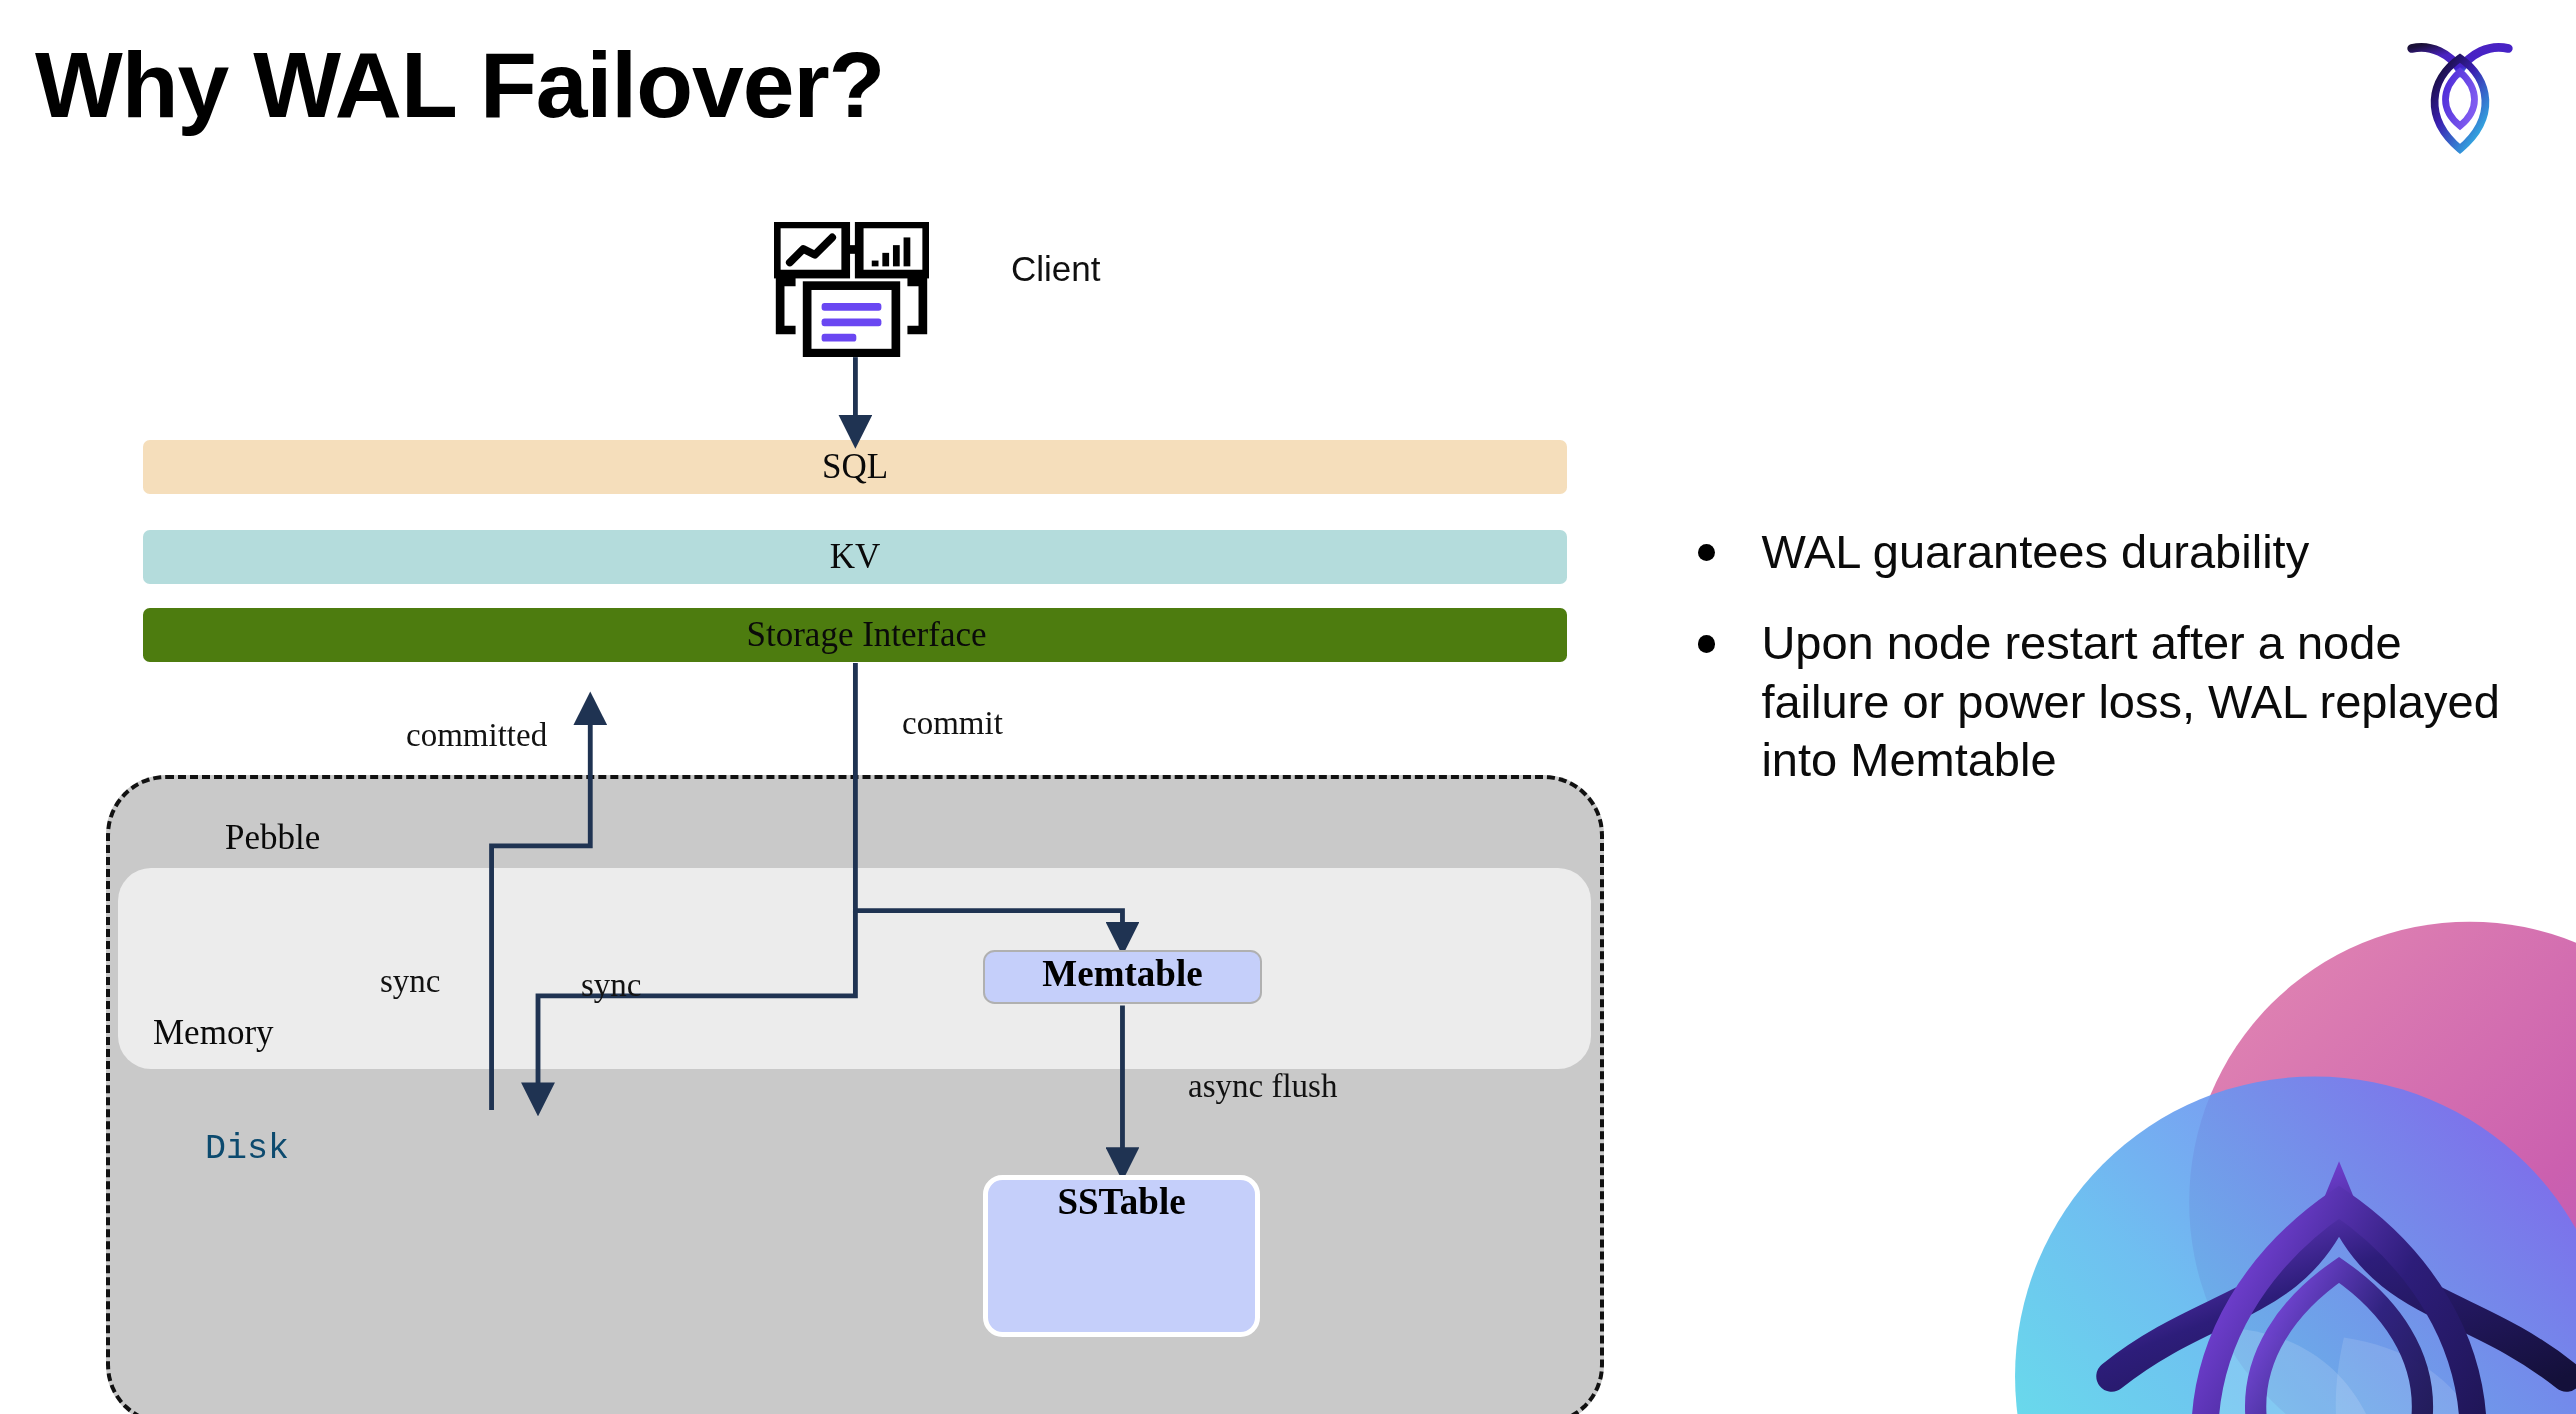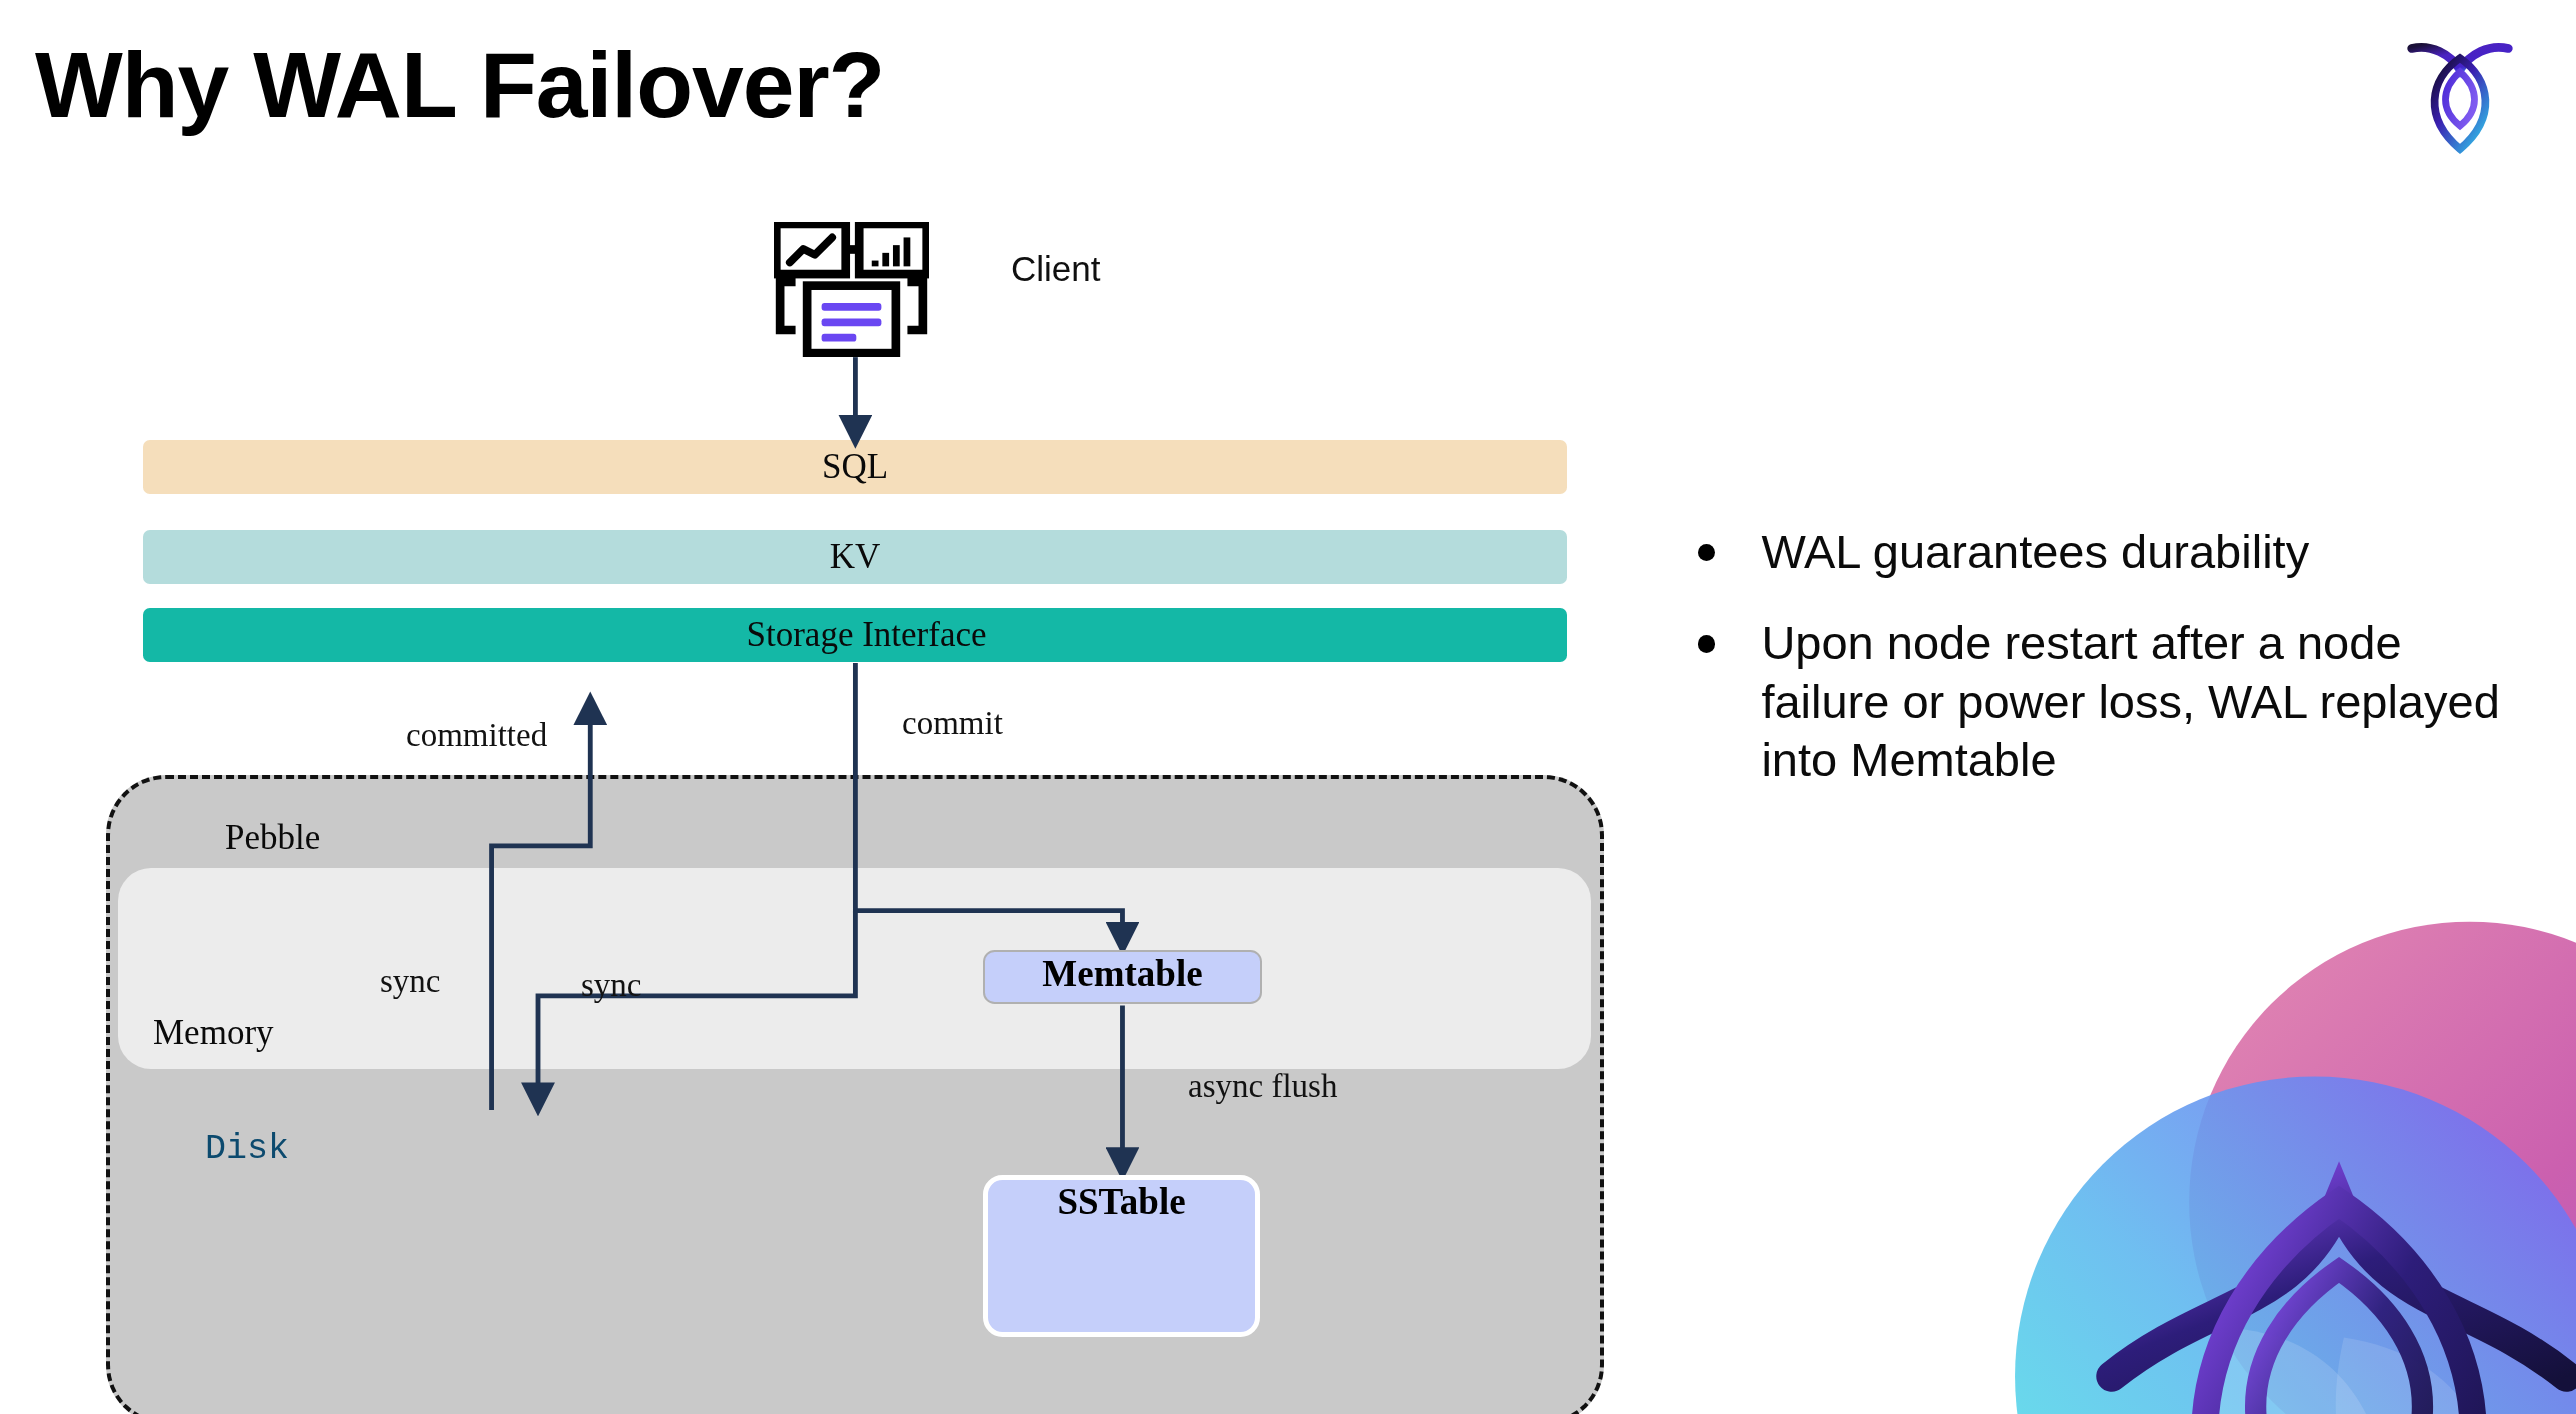--- a/index.html
+++ b/index.html
@@ -340,21 +340,21 @@
   </div>
 
   <div id="client-label">Client</div>
 
   <div class="layer-bar" id="bar-sql" style="background:#f5debb;">
     <span>SQL</span>
   </div>
   <div class="layer-bar" id="bar-kv" style="background:#b4dcdc;">
     <span>KV</span>
   </div>
-  <div class="layer-bar" id="bar-si" style="background:#14b8a6;padding-left:23px;">
+  <div class="layer-bar" id="bar-si" style="background:#4d7c0f;padding-left:23px;">
     <span>Storage Interface</span>
   </div>
 
   <div id="pebble-box"></div>
   <div id="memory-box"></div>
 
   <div id="pebble-label">Pebble</div>
   <div id="memory-label">Memory</div>
   <div id="disk-label">Disk</div>
 

